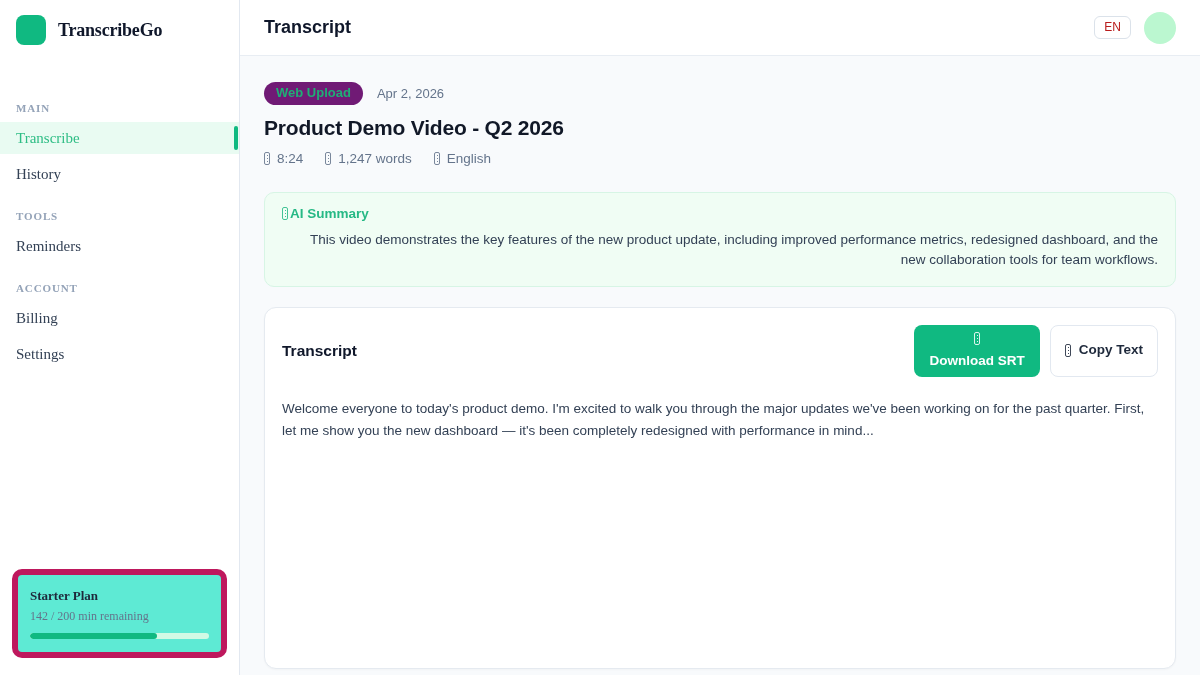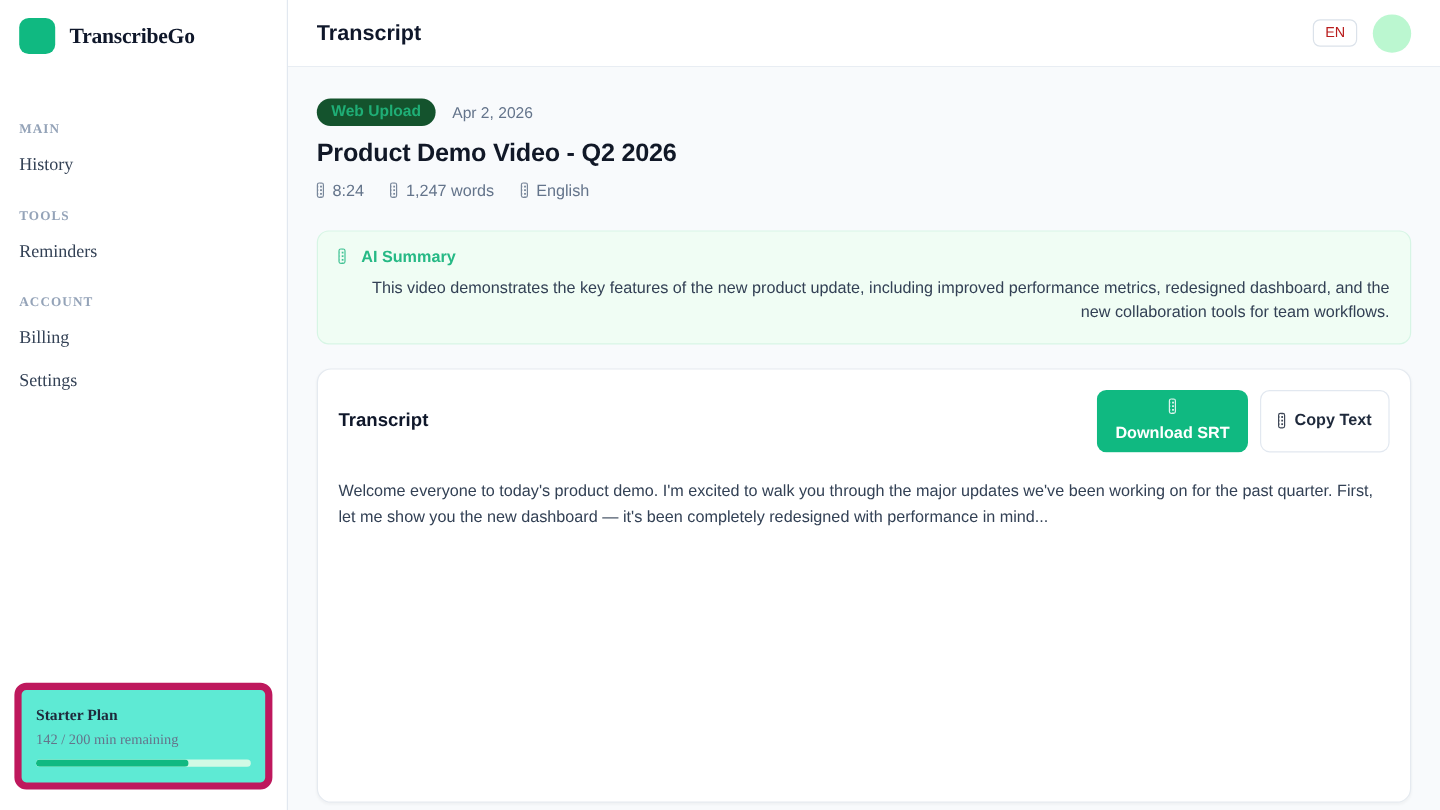--- a/index.html
+++ b/index.html
@@ -64,35 +64,35 @@
   .lang-badge{
     font-size:12px; color:#b91c1c; border:1px solid #dbe2ea; border-radius:6px;
     padding:3px 9px; background:#fff; line-height:1.2;
   }
   .avatar{ width:32px; height:32px; border-radius:50%; background:#bbf7d0; }
 
   .content{ flex:1; padding:26px 24px; background:#f8fafc; overflow:hidden; }
 
   .doc-meta-row{ display:flex; align-items:center; gap:14px; }
   .source-badge{
-    background:#14532d; color:#1fae76; font-size:13px; font-weight:700;
+    background:#701a75; color:#1fae76; font-size:13px; font-weight:700;
     padding:3px 12px 4px; border-radius:999px; line-height:1.2;
   }
   .doc-date{ font-size:13px; color:#64748b; }
 
   .doc-title{ margin-top:11px; font-size:21px; font-weight:700; color:#111827; letter-spacing:-.2px; }
 
   .meta-items{ display:flex; gap:22px; margin-top:11px; }
   .meta-item{ display:flex; align-items:center; gap:7px; font-size:13.5px; color:#64748b; }
 
   .summary-box{
     margin-top:26px; background:#f0fdf4; border:1px solid #d7f5e5;
     border-radius:10px; padding:13px 17px 16px;
   }
-  .summary-label{ display:flex; align-items:center; gap:13px; font-size:13.5px; font-weight:700; color:#26b985; }
+  .summary-label{ display:flex; align-items:center; gap:2px; font-size:13.5px; font-weight:700; color:#26b985; }
   .summary-text{ margin-top:9px; font-size:13.5px; line-height:20px; color:#334155; max-width:910px;text-align:right; }
 
   .transcript-card{
     margin-top:20px; background:#ffffff; border:1px solid #e5eaf0;
     border-radius:12px; padding:17px 17px; min-height:362px;
     box-shadow:0 1px 2px rgba(15,23,42,.03);
   }
   .transcript-head{ display:flex; align-items:center; justify-content:space-between; }
   .transcript-title{ font-size:15.5px; font-weight:700; color:#0f172a; }
   .transcript-actions{ display:flex; gap:10px; }
@@ -110,20 +110,23 @@
 <body>
 
 <aside class="sidebar">
   <div class="brand">
     <div class="brand-mark"></div>
     <div class="brand-name">TranscribeGo</div>
   </div>
 
   <nav class="nav">
     <div class="nav-section-label">MAIN</div>
+    <div class="nav-item active">
+      <span>Transcribe</span>
+    </div>
     <div class="nav-item">
       <span>History</span>
     </div>
 
     <div class="nav-section-label">TOOLS</div>
     <div class="nav-item">
       <span>Reminders</span>
     </div>
 
     <div class="nav-section-label">ACCOUNT</div>

